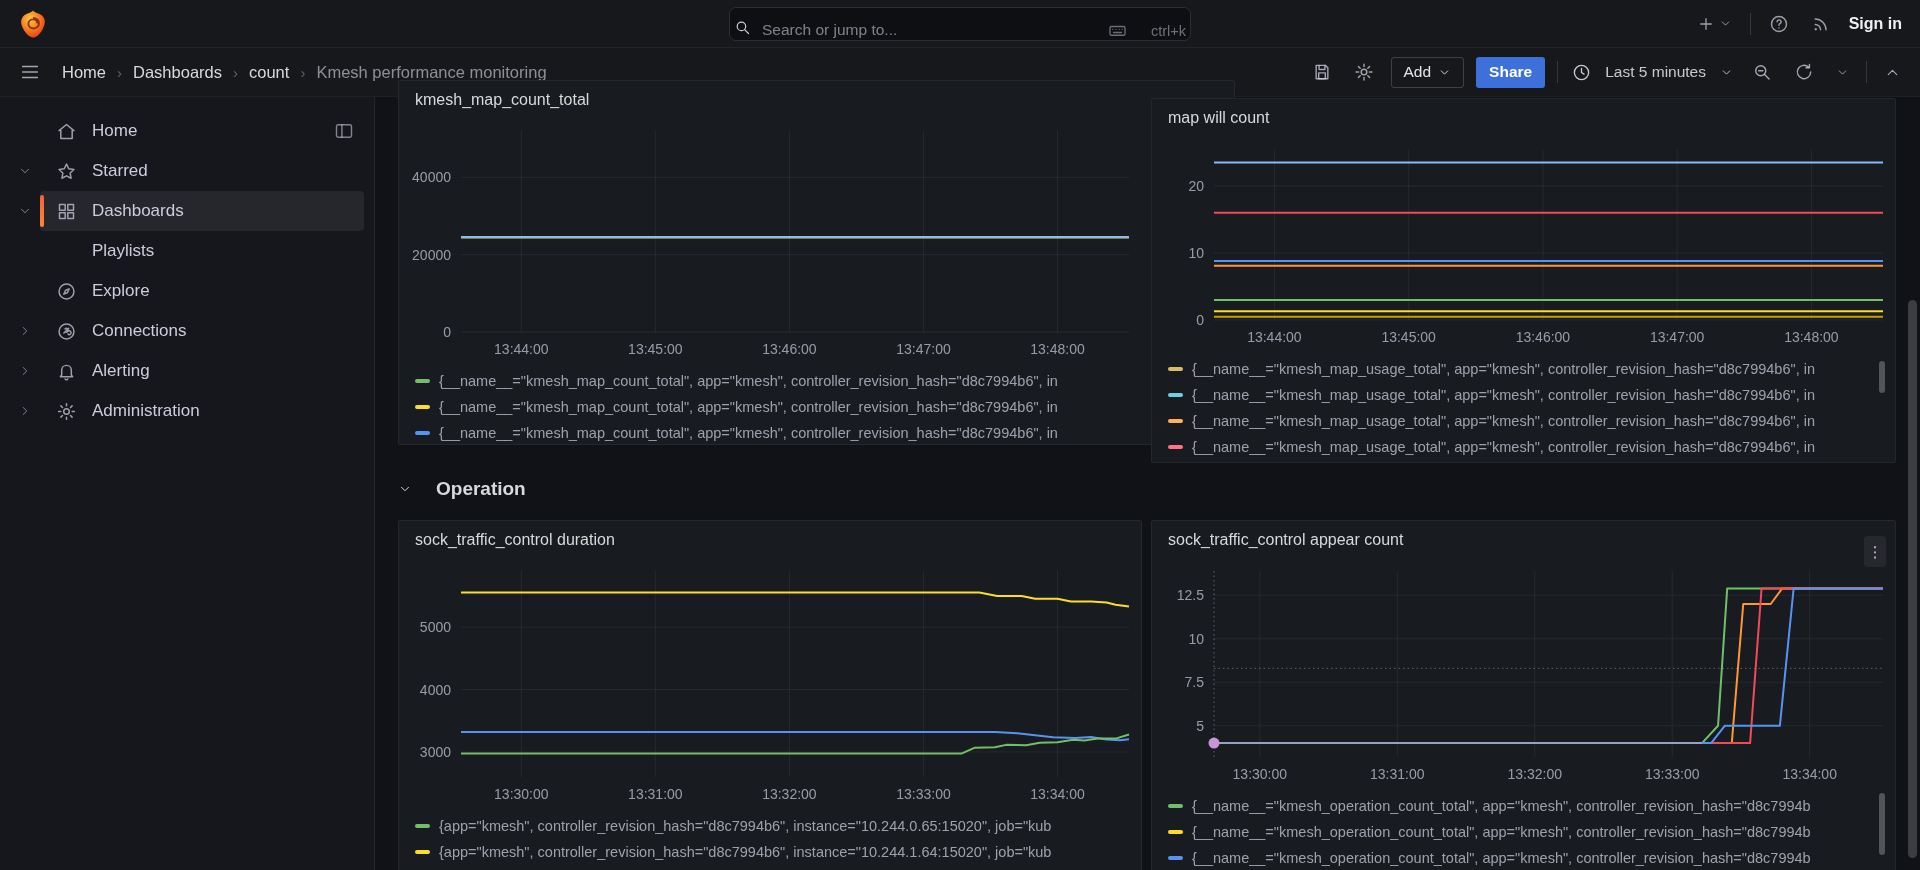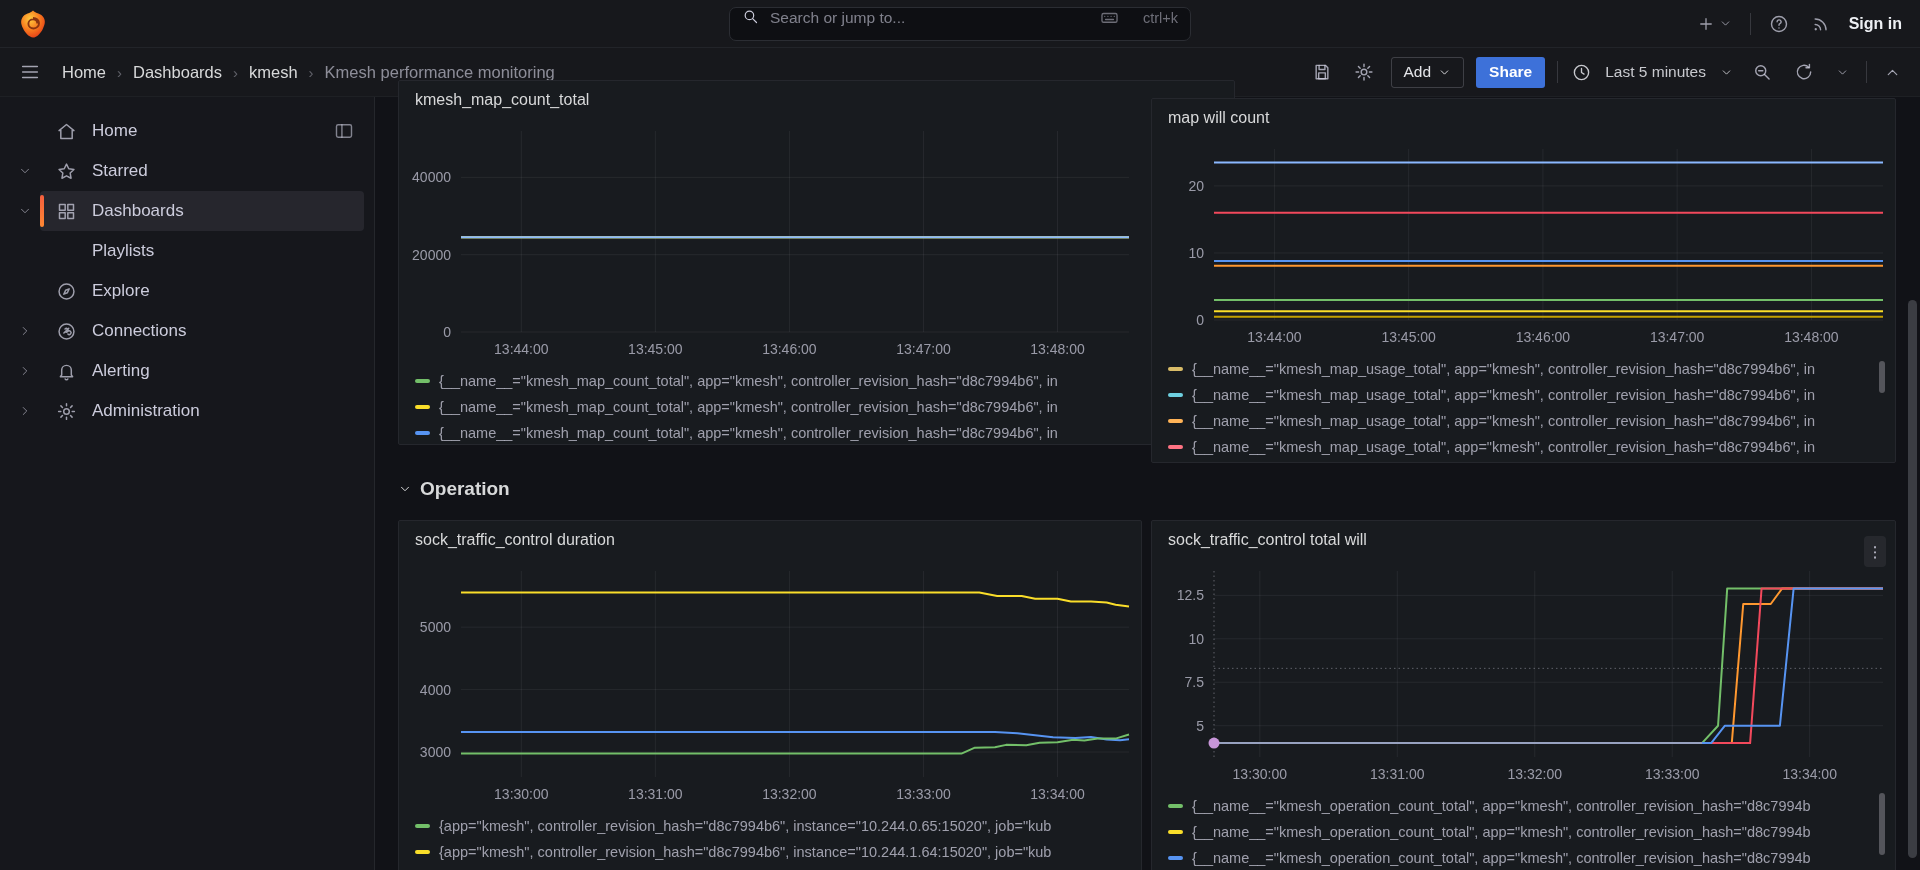--- a/index.html
+++ b/index.html
@@ -6,22 +6,22 @@
   body{
     width:1920px;height:870px;overflow:hidden;position:relative;
     background:#111217;color:#ccccdc;
     font-family:"Liberation Sans",sans-serif;
   }
   
   .topnav{position:absolute;top:0;left:0;right:0;height:48px;background:#17181c;
     border-bottom:1px solid #222429;display:flex;align-items:center;padding:0 18px;box-sizing:border-box}
   .logo{width:30px;height:30px;display:block}
   .searchbox{position:absolute;left:50%;transform:translateX(-50%);top:7px;width:462px;height:34px;
-    background:#0e0f13;border:1px solid #2b2d33;border-radius:7px;display:flex;align-items:flex-start;
-    padding:0 12px;box-sizing:border-box;gap:9px;cursor:text}
+    background:#0e0f13;border:1px solid #2b2d33;border-radius:7px;display:flex;align-items:flex-end;
+    padding:0 4px;box-sizing:border-box;gap:9px;cursor:text}
   .searchbox input{flex:1;background:transparent;border:none;outline:none;color:#ccccdc;
     font-size:15.5px;font-family:inherit}
   .searchbox input::placeholder{color:rgba(204,204,220,0.6)}
   .shortcut{display:flex;align-items:center;gap:24px;color:rgba(204,204,220,0.5);font-size:14.5px}
   .nav-right{margin-left:auto;display:flex;align-items:center;gap:14px}
   .ghost-btn{display:flex;align-items:center;gap:4px;color:rgba(204,204,220,0.75);cursor:pointer;
     background:none;border:none;padding:4px;font-family:inherit}
   .vdiv{width:1px;height:22px;background:rgba(204,204,220,0.18)}
   .signin{color:#eef0f4;font-size:16px;font-weight:bold;text-decoration:none;cursor:pointer}
   
@@ -58,21 +58,21 @@
   
   .panel{position:absolute;background:#181b1f;border:1px solid #25272d;border-radius:2px;
     box-sizing:border-box;overflow:hidden}
   .panel-title{height:38px;display:flex;align-items:center;padding:0 16px;font-size:16px;
     color:#d8d9da;cursor:pointer;white-space:nowrap}
   .legend{padding:0 16px;overflow:hidden}
   .legend-row{display:flex;align-items:center;height:26px;white-space:nowrap;overflow:hidden;cursor:pointer}
   .swatch{display:inline-block;width:15px;height:4px;border-radius:2px;margin-right:9px;flex:none}
   .legend-text{font-size:14.5px;color:rgba(204,204,220,0.75)}
   svg text{fill:rgba(204,204,220,0.72);font-size:14px;font-family:"Liberation Sans",sans-serif}
-  .section-head{position:absolute;left:398px;top:478px;display:flex;align-items:center;gap:8px;
+  .section-head{position:absolute;left:398px;top:478px;display:flex;align-items:center;gap:24px;
     color:#d8d9da;cursor:pointer}
   .section-title{font-size:19px;font-weight:bold}
   .page-scroll{position:absolute;right:3px;top:300px;width:9px;height:558px;background:#3b3d43;
     border-radius:5px;cursor:pointer}
   .mini-scroll{position:absolute;width:6px;border-radius:3px;background:#54555b;cursor:pointer}
   .kebab{position:absolute;top:15px;right:9px;width:22px;height:31px;border-radius:4px;
     background:rgba(204,204,220,0.08);display:flex;align-items:center;justify-content:center;
     color:#ccccdc;cursor:pointer;font-size:15px;letter-spacing:0}
   .ic{stroke:currentColor;fill:none;stroke-width:1.7;stroke-linecap:round;stroke-linejoin:round}
 </style>
@@ -141,21 +141,21 @@
   <button class="icon-btn">
     <svg class="ic" width="22" height="22" viewBox="0 0 24 24" stroke-width="2">
         <path d="M4 6h16M4 12h16M4 18h16"></path>
       </svg>
   </button>
   <nav class="crumbs">
     <span class="crumb">Home</span>
     <span class="crumb-sep">›</span>
     <span class="crumb">Dashboards</span>
     <span class="crumb-sep">›</span>
-    <span class="crumb">kmesh</span>
+    <span class="crumb">count</span>
     <span class="crumb-sep">›</span>
     <span class="crumb current">Kmesh performance monitoring</span>
   </nav>
 
   <div class="tb-right">
     <button class="icon-btn">
       <svg class="ic" width="20" height="20" viewBox="0 0 24 24">
           <path d="M5 4h11l3 3v13H5z"></path>
           <path d="M8.5 4v5h7V4"></path>
           <rect x="8" y="13" width="8" height="7"></rect>
@@ -461,21 +461,21 @@
       </div>
       <div class="legend-row">
         <span class="swatch" style="background: rgb(250, 222, 42);"></span>
         <span class="legend-text">{app="kmesh", controller_revision_hash="d8c7994b6", instance="10.244.1.64:15020", job="kub</span>
       </div>
       <div class="legend-row"></div>
     </div>
 </section>
 
 <section class="panel" style="left:1151px;top:520px;width:745px;height:380px">
-  <div class="panel-title">sock_traffic_control total will</div>
+  <div class="panel-title">sock_traffic_control appear count</div>
   <svg width="743" height="230">
       <line x1="107.82191780821918" x2="107.82191780821918" y1="12" y2="198" stroke="rgba(204,204,220,0.08)"></line>
       <text x="107.82191780821918" y="220" text-anchor="middle">13:30:00</text>
       <line x1="245.2876712328767" x2="245.2876712328767" y1="12" y2="198" stroke="rgba(204,204,220,0.08)"></line>
       <text x="245.2876712328767" y="220" text-anchor="middle">13:31:00</text>
       <line x1="382.75342465753425" x2="382.75342465753425" y1="12" y2="198" stroke="rgba(204,204,220,0.08)"></line>
       <text x="382.75342465753425" y="220" text-anchor="middle">13:32:00</text>
       <line x1="520.2191780821918" x2="520.2191780821918" y1="12" y2="198" stroke="rgba(204,204,220,0.08)"></line>
       <text x="520.2191780821918" y="220" text-anchor="middle">13:33:00</text>
       <line x1="657.6849315068494" x2="657.6849315068494" y1="12" y2="198" stroke="rgba(204,204,220,0.08)"></line>

